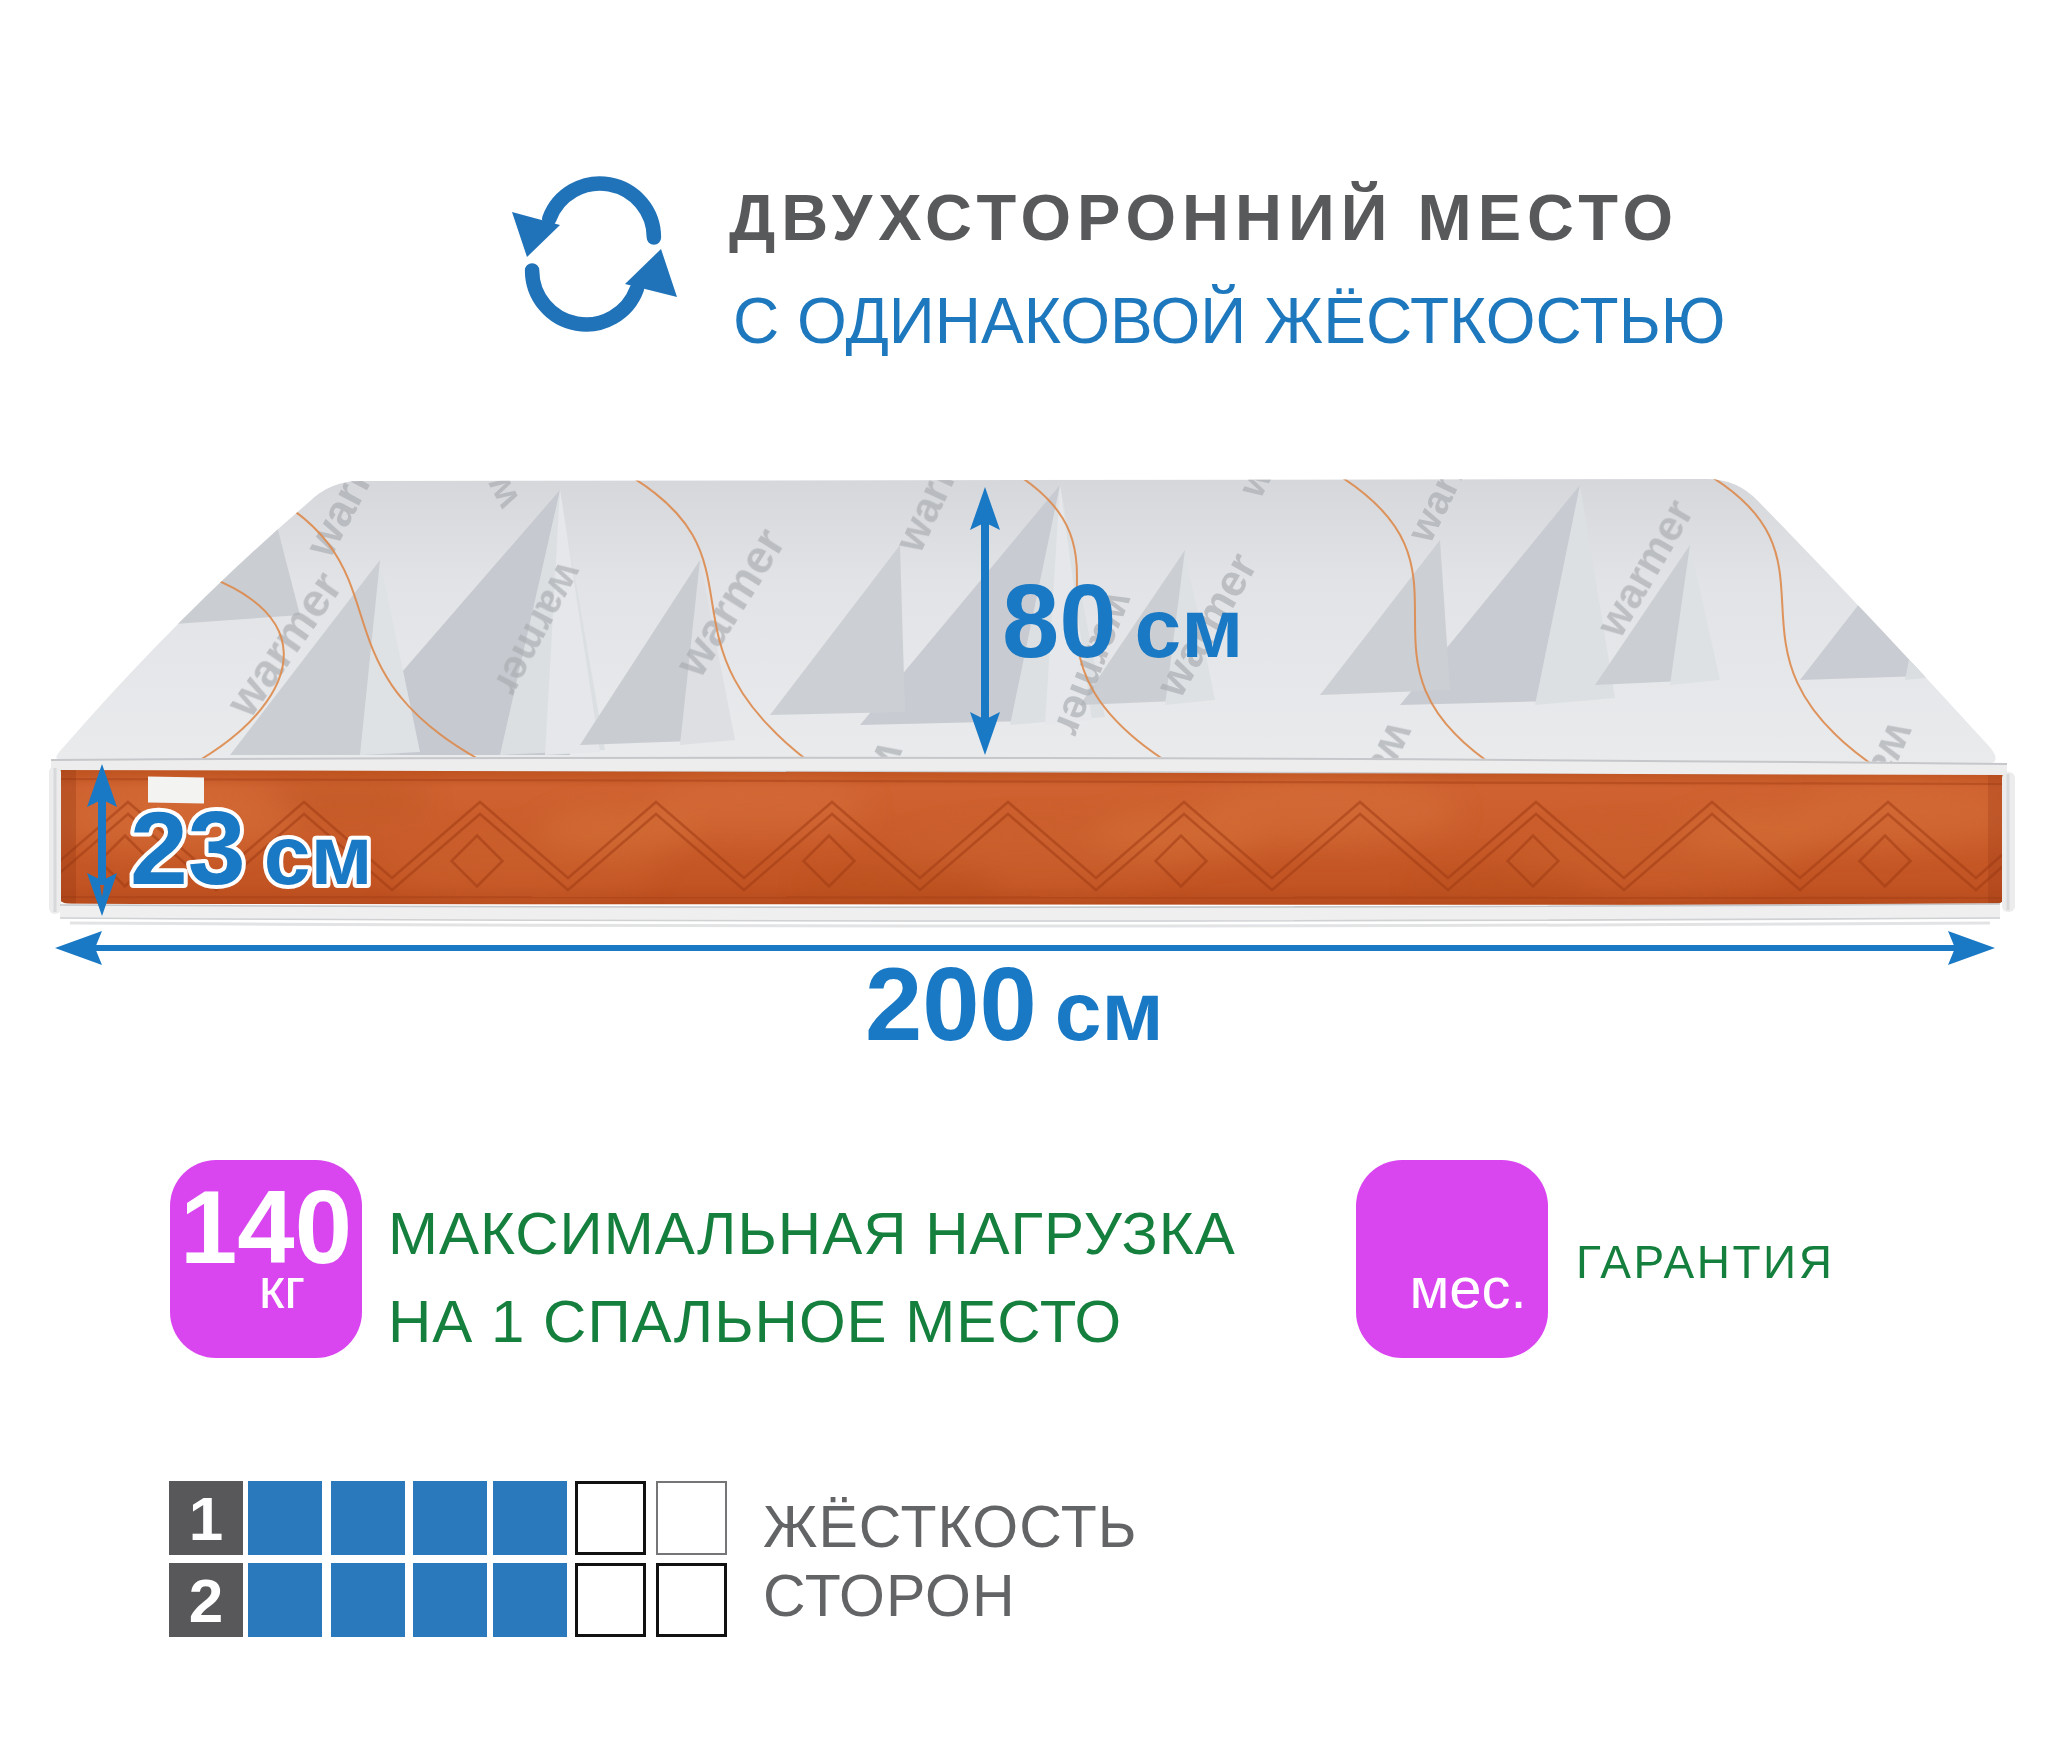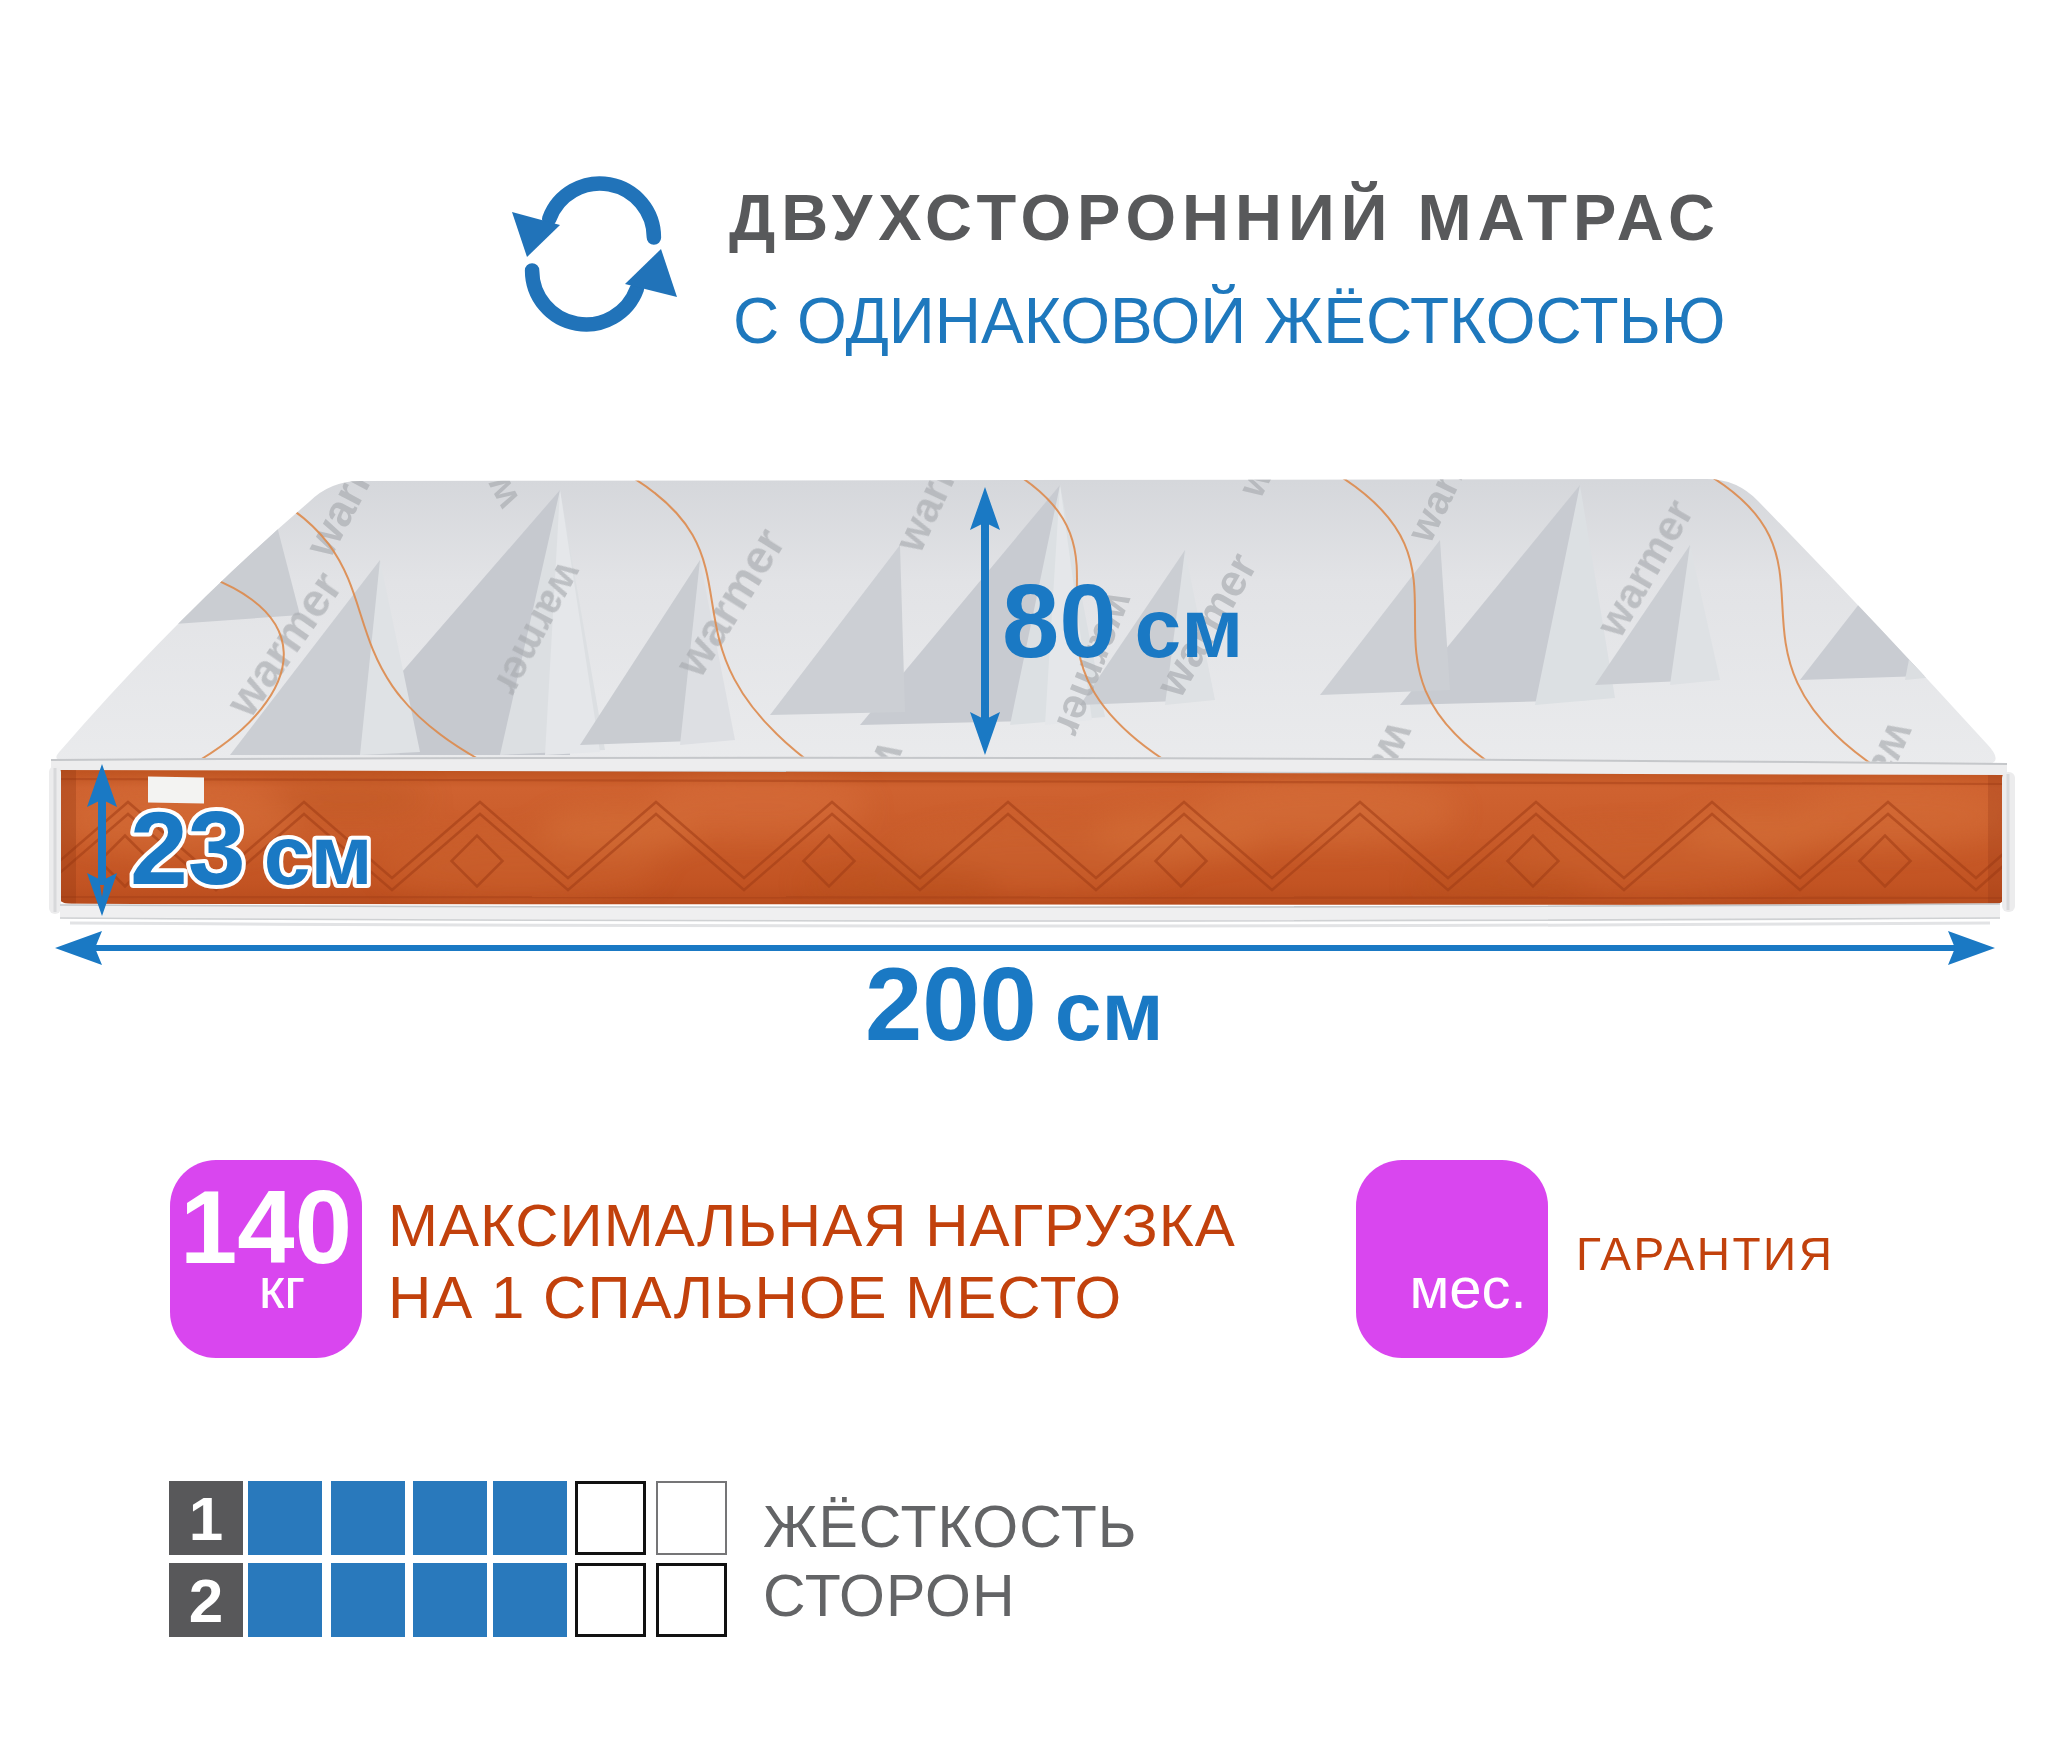--- a/index.html
+++ b/index.html
@@ -4,21 +4,21 @@
 <style>
 html,body{margin:0;padding:0;background:#ffffff;}
 #page{position:relative;width:2048px;height:1757px;background:#ffffff;overflow:hidden;
   font-family:"Liberation Sans",sans-serif;}
 .abs{position:absolute;}
 .t1{color:#58595b;font-weight:bold;font-size:65px;letter-spacing:6px;line-height:1;white-space:nowrap;}
 .t2{color:#1e78bd;font-weight:normal;font-size:64px;letter-spacing:0px;line-height:1;white-space:nowrap;margin-top:28px;}
 .badge{position:absolute;width:192px;height:198px;background:#d946ef;border-radius:46px;color:#ffffff;text-align:center;}
 .badge .num{position:absolute;left:0;width:100%;top:16px;font-size:103px;font-weight:bold;line-height:1;}
 .badge .unit{position:absolute;left:0;width:100%;top:99px;font-size:58px;line-height:1;font-weight:normal;padding-left:16px;}
-.desc{position:absolute;color:#c2410c;font-size:60px;line-height:72px;letter-spacing:1px;white-space:nowrap;}
+.desc{position:absolute;color:#15803d;font-size:60px;line-height:88px;letter-spacing:1px;white-space:nowrap;}
 .sq{position:absolute;width:74px;height:74px;}
 .sqg{background:#58585a;color:#fff;text-align:center;font-weight:bold;font-size:62px;line-height:76px;}
 .sqb{background:#2979bc;}
 .sqw{background:#fff;box-sizing:border-box;}
 .hlabel{position:absolute;color:#636466;font-size:59px;letter-spacing:1px;line-height:1;white-space:nowrap;text-align:right;}
 </style>
 </head>
 <body>
 <div id="page">
 
@@ -26,21 +26,21 @@
     <g fill="none" stroke="#2173b9" stroke-width="14.5" stroke-linecap="round">
       <path d="M 153.9 72.6 A 54 54 0 0 0 49.2 53.9"></path>
       <path d="M 32.1 105.4 A 54 54 0 0 0 136.8 124"></path>
     </g>
     <g fill="#2173b9" stroke="none">
       <polygon points="27,92 12,47 60,60"></polygon>
       <polygon points="161,84 177,132 125,119"></polygon>
     </g>
   </svg>
 
-  <div class="abs t1" style="left:729px;top:185px;">ДВУХСТОРОННИЙ МАТРАС</div>
+  <div class="abs t1" style="left:729px;top:185px;">ДВУХСТОРОННИЙ МЕСТО</div>
 
   <div class="abs t2" style="left:733px;top:261px;">С ОДИНАКОВОЙ ЖЁСТКОСТЬЮ</div>
 
   <svg class="abs" style="left:0px;top:430px;" width="2048" height="700" viewBox="0 430 2048 700">
     <defs>
       <filter id="soft" x="-20%" y="-20%" width="140%" height="140%">
         <feGaussianBlur stdDeviation="14"></feGaussianBlur>
       </filter>
       <linearGradient id="topg" x1="0" y1="480" x2="0" y2="770" gradientUnits="userSpaceOnUse">
         <stop offset="0" stop-color="#d5d7db"></stop>

